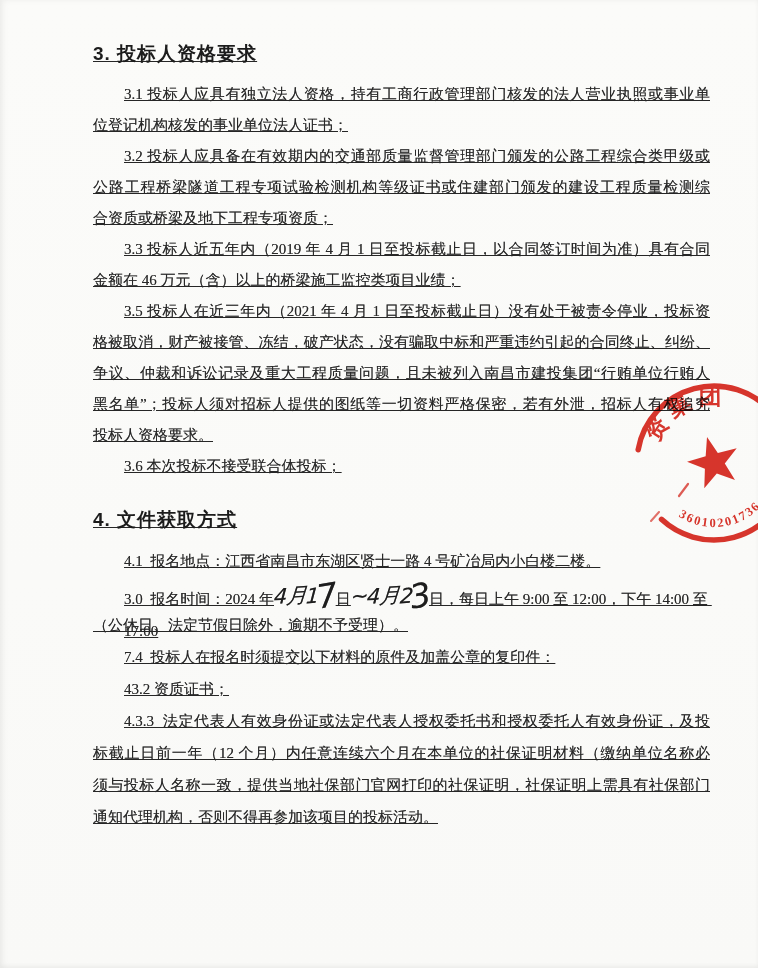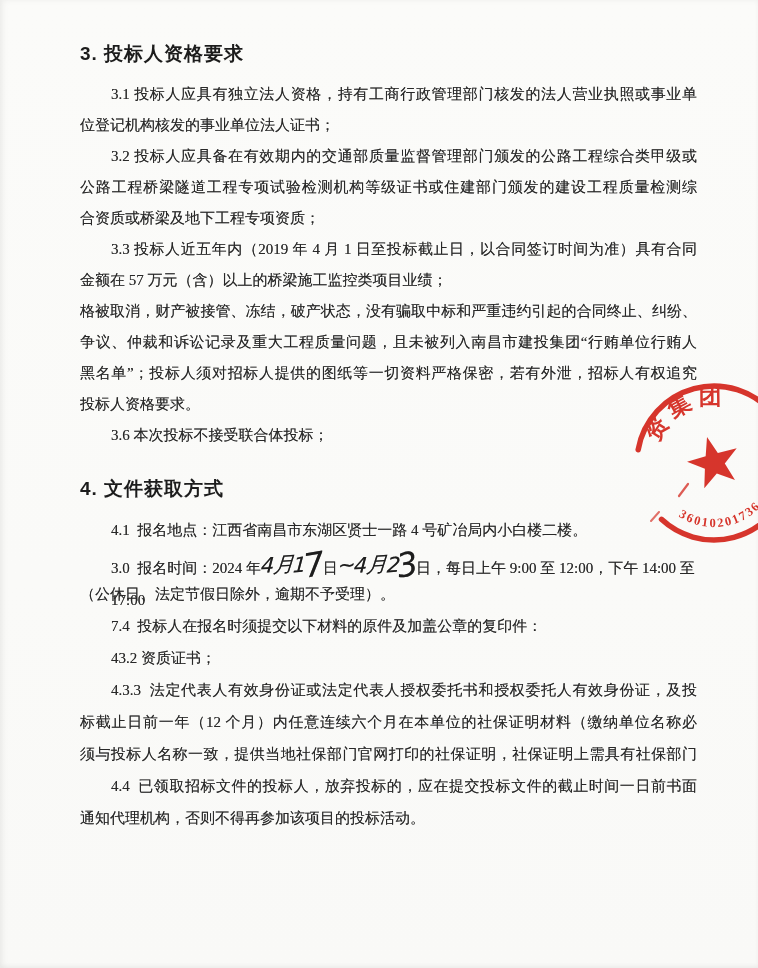--- a/index.html
+++ b/index.html
@@ -8,22 +8,23 @@
     width:758px;height:968px;
     margin:0 auto;
     background:linear-gradient(180deg,#fbfbf9 0%,#fafaf8 60%,#f9f9f7 100%);
     overflow:hidden;
     box-shadow:inset 3px 0 6px rgba(0,0,0,0.05), inset 0 -2px 4px rgba(0,0,0,0.03);
     font-family:"Liberation Serif", serif;
     color:#262626;
   }
   .content{
     position:absolute;
-    left:80px; top:34px;
+    left:93px; top:34px;
     width:617px;
+    text-decoration:underline;
   }
   .heading{
     font-family:"Liberation Sans", sans-serif;
     font-weight:700;
     font-size:19px;
     color:#1c1c1c;
     letter-spacing:1px;
   }
   .h3{height:45px;padding-top:7px;box-sizing:border-box;}
   .h4{height:63px;padding-top:25px;box-sizing:border-box;}
@@ -75,39 +76,39 @@
   <div class="content">
 
     <div class="s3">
       <div class="heading h3">3.  投标人资格要求</div>
       <div class="line indent full">3.1 投标人应具有独立法人资格，持有工商行政管理部门核发的法人营业执照或事业单</div>
       <div class="line">位登记机构核发的事业单位法人证书；</div>
       <div class="line indent full">3.2 投标人应具备在有效期内的交通部质量监督管理部门颁发的公路工程综合类甲级或</div>
       <div class="line full">公路工程桥梁隧道工程专项试验检测机构等级证书或住建部门颁发的建设工程质量检测综</div>
       <div class="line">合资质或桥梁及地下工程专项资质；</div>
       <div class="line indent full">3.3 投标人近五年内（2019 年 4 月 1 日至投标截止日，以合同签订时间为准）具有合同</div>
-      <div class="line">金额在 57 万元（含）以上的桥梁施工监控类项目业绩；</div>
+      <div class="line">金额在 46 万元（含）以上的桥梁施工监控类项目业绩；</div>
+      <div class="line indent full">3.5 投标人在近三年内（2021 年 4 月 1 日至投标截止日）没有处于被责令停业，投标资</div>
       <div class="line full">格被取消，财产被接管、冻结，破产状态，没有骗取中标和严重违约引起的合同终止、纠纷、</div>
       <div class="line full">争议、仲裁和诉讼记录及重大工程质量问题，且未被列入南昌市建投集团“行贿单位行贿人</div>
       <div class="line full">黑名单”；投标人须对招标人提供的图纸等一切资料严格保密，若有外泄，招标人有权追究</div>
       <div class="line">投标人资格要求。</div>
       <div class="line indent">3.6 本次投标不接受联合体投标；</div>
     </div>
 
     <div class="s4">
       <div class="heading h4">4.  文件获取方式</div>
       <div class="line indent">4.1  报名地点：江西省南昌市东湖区贤士一路 4 号矿冶局内小白楼二楼。</div>
       <div class="line indent"><span>3.0  报名时间：2024 年</span><span class="hand">4月</span><span class="hand">1</span><span class="hand-big">7</span><span>日</span><span class="hand">~</span><span class="hand">4月</span><span class="hand">2</span><span class="hand-big">3</span><span>日，每日上午 9:00 至 12:00，下午 14:00 至 17:00</span></div>
       <div class="line">（公休日、法定节假日除外，逾期不予受理）。</div>
       <div class="line indent">7.4  投标人在报名时须提交以下材料的原件及加盖公章的复印件：</div>
       <div class="line indent">43.2 资质证书；</div>
       <div class="line indent full">4.3.3  法定代表人有效身份证或法定代表人授权委托书和授权委托人有效身份证，及投</div>
       <div class="line full">标截止日前一年（12 个月）内任意连续六个月在本单位的社保证明材料（缴纳单位名称必</div>
       <div class="line full">须与投标人名称一致，提供当地社保部门官网打印的社保证明，社保证明上需具有社保部门</div>
-      <div class="line indent full">4.4  已领取招标文件的投标人，放弃投标的，应在提交投标文件的截止时间一日前书面</div>
       <div class="line">通知代理机构，否则不得再参加该项目的投标活动。</div>
     </div>
 
   </div>
 
   <svg class="seal" viewBox="0 0 170 215" xmlns="http://www.w3.org/2000/svg">
     <defs>
       <path id="sealTextArc" d="M 25.2 97.9 A 59 59 0 0 1 142.8 97.9" fill="none"></path>
       <path id="sealNumArc" d="M 32.2 140.6 A 64 64 0 0 0 135.8 140.6" fill="none"></path>
     </defs>

